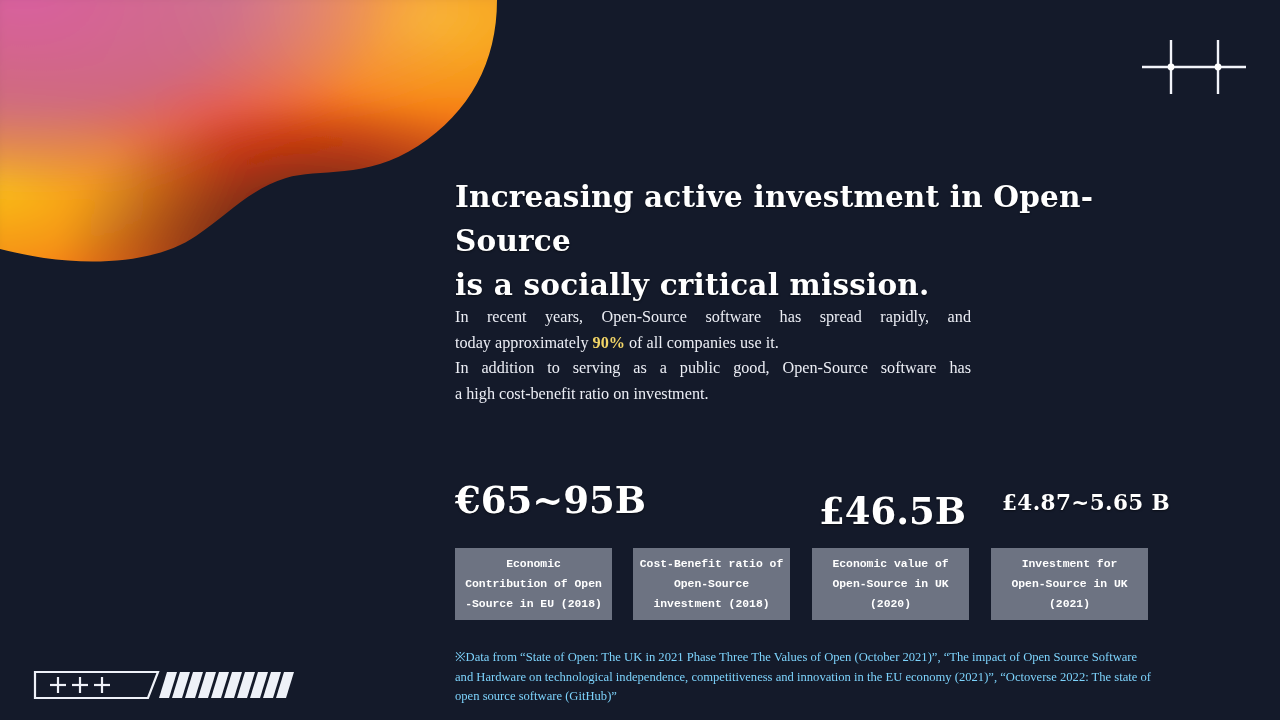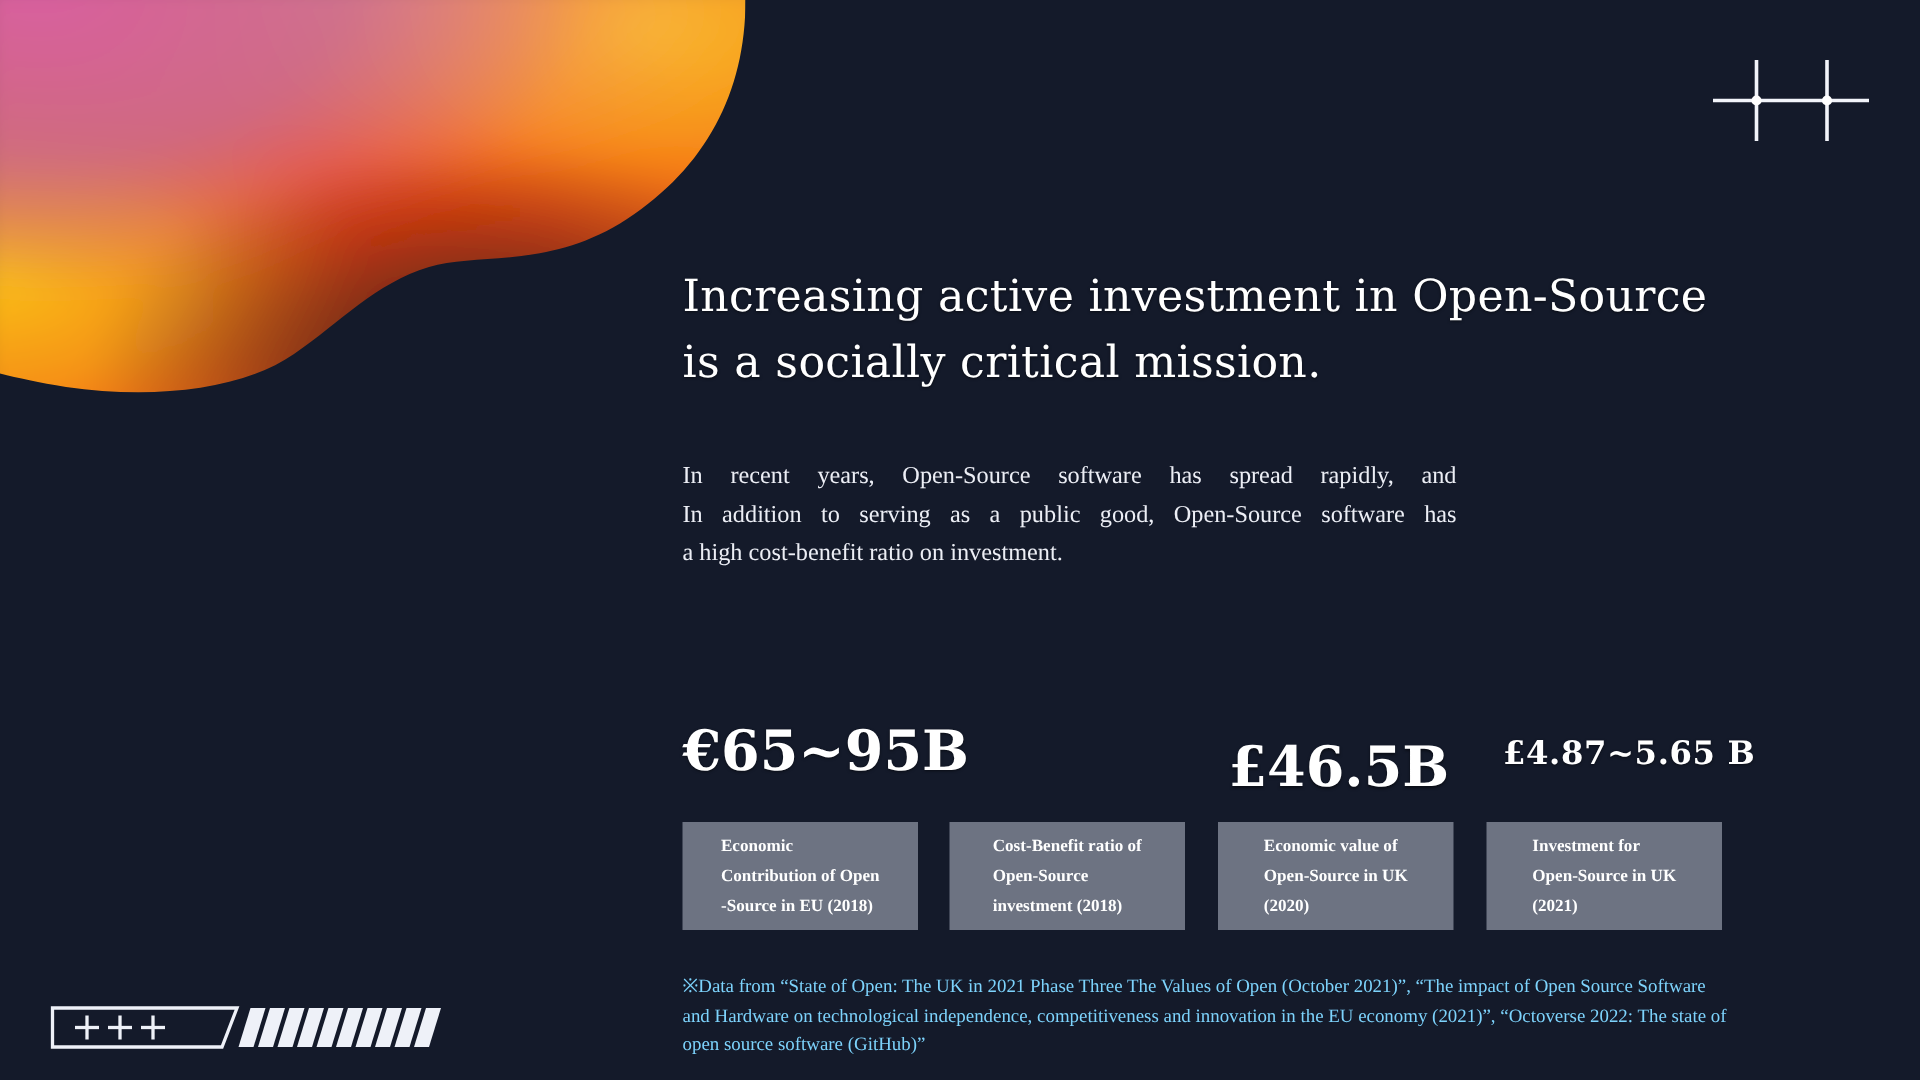--- a/index.html
+++ b/index.html
@@ -19,21 +19,21 @@
 
   
   #crosshair{ position:absolute; right:34px; top:38px; width:104px; height:56px; }
 
   
   #content{ position:absolute; left:455px; top:0; width:716px; height:720px; }
 
   #page-title{
     position:absolute; top:175px; left:0; width:730px;
     font-family:"DejaVu Serif", serif;
-    font-weight:400;
+    font-weight:700;
     font-size:29.5px;
     line-height:44px;
     letter-spacing:0.2px;
     color:#ffffff;
     text-shadow:0 1px 2px rgba(0,0,0,.55);
   }
 
   #body-copy{
     position:absolute; top:305px; left:0; width:516px;
     font-family:"Liberation Serif", serif;
@@ -63,26 +63,26 @@
   .stat-num.s3{ left:547px; font-size:21.5px; line-height:50px; letter-spacing:.4px; }
 
   #stat-boxes{ position:absolute; top:548px; left:0; width:694px; height:72px; }
   .stat-box{
     position:absolute; top:0; width:157px; height:72px;
     background:#6d7382;
     display:flex; align-items:center; justify-content:center;
     padding:2px 6px;
   }
   .stat-box .lbl{
-    font-family:Liberation Serif, serif;
+    font-family:Liberation Mono, monospace;
     font-weight:700;
     font-size:11.4px;
     line-height:20px;
     color:#ffffff;
-    text-align:left;
+    text-align:center;
   }
   .stat-box.b0{ left:0; }
   .stat-box.b1{ left:178px; }
   .stat-box.b2{ left:357px; }
   .stat-box.b3{ left:536px; }
 
   
   #footnote{
     position:absolute; top:648px; left:0; width:700px;
     font-family:"Liberation Serif", serif;
@@ -174,20 +174,21 @@
 
 <div id="content">
 
   <h1 id="page-title">
     <span>Increasing active investment in Open-Source</span><br>
     <span>is a socially critical mission.</span>
   </h1>
 
   <div id="body-copy">
     <p class="just">In recent years, Open-Source software has spread rapidly, and</p>
+    <p><span>today approximately </span><span class="accent">90%</span><span> of all companies use it.</span></p>
     <p class="just">In addition to serving as a public good, Open-Source software has</p>
     <p>a high cost-benefit ratio on investment.</p>
   </div>
 
   <div id="stats">
     <div class="stat-row">
       <div class="stat-num s0">€65~95B</div>
       <div class="stat-num s2">£46.5B</div>
       <div class="stat-num s3">£4.87~5.65 B</div>
     </div>

